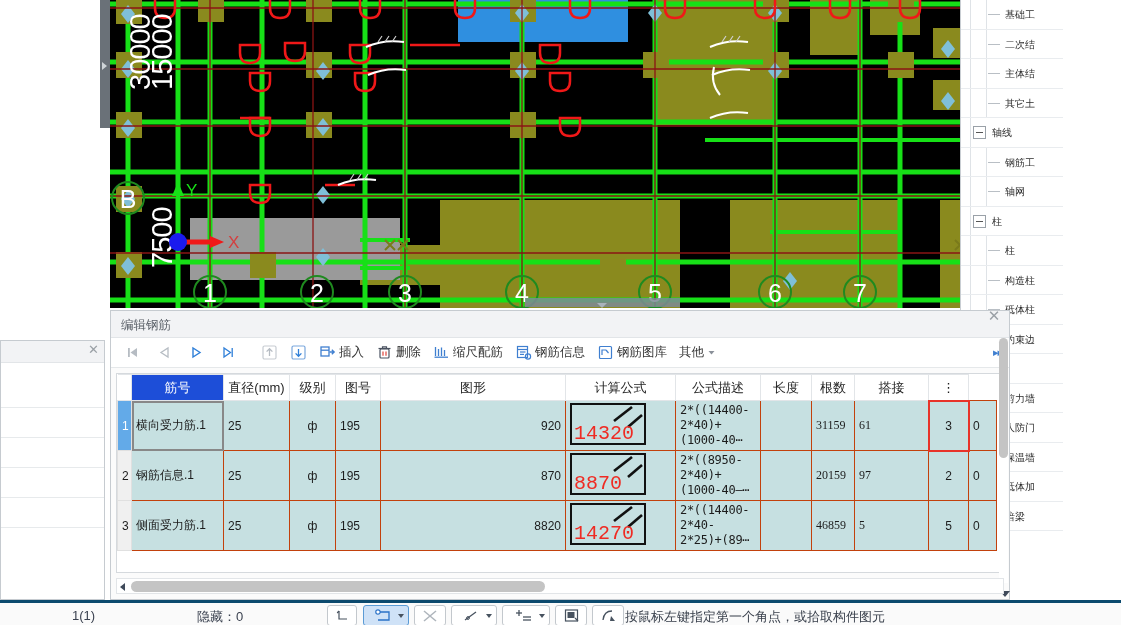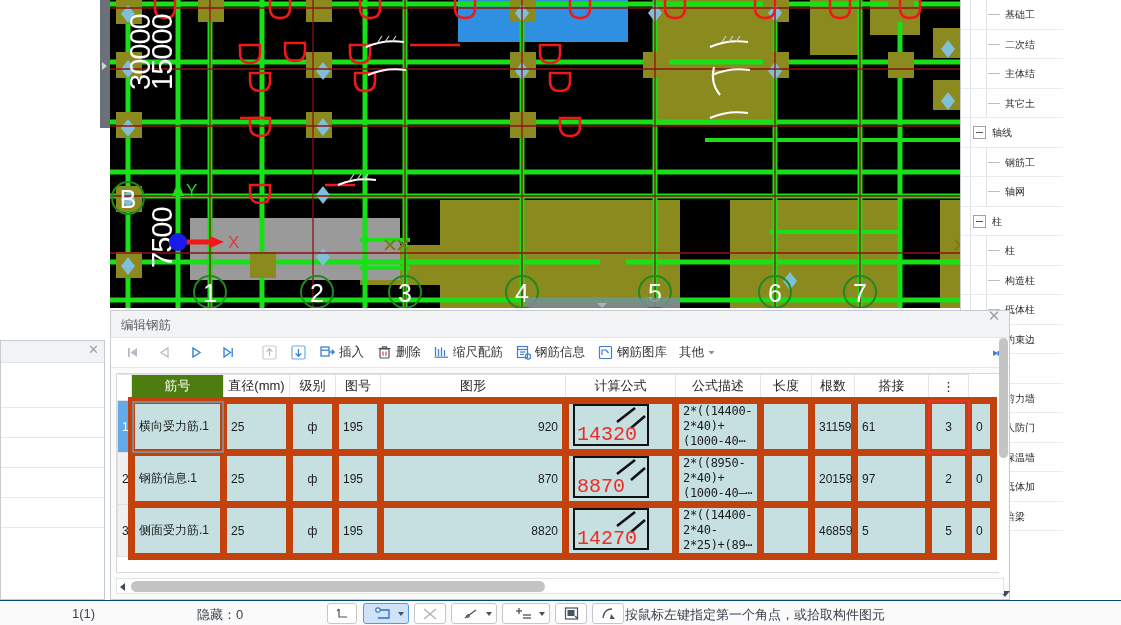--- a/index.html
+++ b/index.html
@@ -113,39 +113,39 @@
   
   #tbl-wrap {
     position: absolute; left: 5px; top: 62px; right: 5px; bottom: 26px;
     background: #fff; border: 1px solid #d5d9dd; overflow: hidden;
   }
   table.rebar { border-collapse: collapse; width: 880px; table-layout: fixed; }
   table.rebar th {
     background: #fff; border: 1px solid #e2e5e8; font-weight: normal;
     font-size: 13px; color: #1f1f1f; height: 26px; padding: 0 3px;
   }
-  table.rebar th.sel-h { background: #4d7c0f; color: #fff; }
+  table.rebar th.sel-h { background: #1d4ed8; color: #fff; }
   table.rebar th.corner { border-left:none; background:#fff; }
   table.rebar td {
-    background: #c6e0e1; border: 7px solid #c2410c; height: 50px;
+    background: #c6e0e1; border: 1px solid #c2410c; height: 50px;
     font-size: 12px; color: #1c1c1c; padding: 0 4px; vertical-align: middle;
   }
   td.rowhdr {
     background: #f0f0f0 !important; border:1px solid #e0e0e0 !important;
     width: 14px; text-align: center; color: #444; font-size: 12px; padding:0;
   }
   td.rowhdr.active { background: #63aae8 !important; color: #fff; }
   td.c-name { position: relative; font-size: 12.5px; line-height: 15px; }
   td.c-name.focus-cell { outline: 2px solid #888; outline-offset: -2px; }
   td.c-dia, td.c-lvl, td.c-tuhao { font-size: 12px; }
   td.c-lvl { text-align: center; font-size: 13px; }
   td.c-shape-num { text-align: right; font-size: 20px; color:#2a2a2a; padding-right: 10px; }
   td.c-graphic { text-align: left; padding: 0 0 0 6px; }
   td.c-formula { font-size: 11.5px; line-height: 15px; font-family: "DejaVu Sans Mono", monospace; letter-spacing:-0.3px;}
-  td.c-len, td.c-cnt { font-size: 12.5px; text-align: left; padding-left: 6px;}
+  td.c-len, td.c-cnt { font-size: 12.5px; text-align: left; padding-left: 6px; font-family: Liberation Serif, serif;}
   td.c-lap { text-align: center; font-size: 12.5px; }
   td.c-lap.sel-cell { outline: 2px solid #e8342a; outline-offset: -1px; }
   td.c-last { text-align: left; font-size: 12.5px; padding-left:5px;}
 
   .shape-box {
     position: relative; display: inline-block; width: 76px; height: 42px;
     border: 2.5px solid #111; background: #c6e0e1;
   }
   .shape-box .num {
     position: absolute; left: 2px; bottom: -2px; color: #ef2b23; font-size: 20px;
@@ -173,21 +173,21 @@
     background: #fff; border: 1px solid #c6cbd0;
   }
   #bg-panel .hd { height: 22px; background: #f2f3f5; border-bottom: 1px solid #e2e5e8; position: relative; }
   #bg-panel .hd .x { position: absolute; right: 5px; top: 1px; color: #9aa0a6; font-size: 13px; }
   #bg-panel .r { height: 30px; border-bottom: 1px solid #e7eaec; }
   #bg-panel .blank { height: 45px; border-bottom: 1px solid #e7eaec; }
 
   
   #status-bar {
     position: absolute; left: 0; top: 600px; width: 1121px; height: 25px;
-    background: #fafafa; border-top: 1px solid #0c4a6e; font-size: 13px; color: #3b4250;
+    background: #fafafa; border-top: 3px solid #0c4a6e; font-size: 13px; color: #3b4250;
   }
   #status-bar .st-txt { position: absolute; top: 5px; white-space: nowrap; }
   #sb-count { left: 72px; }
   #sb-hidden { left: 197px; }
   #sb-msg { left: 625px; color: #39404c; }
   .sb-btn {
     position: absolute; top: 2px; height: 21px; border: 1px solid #c3c8cd;
     background: #fff; border-radius: 3px; display: flex; align-items: center;
     justify-content: center; cursor: pointer;
   }

